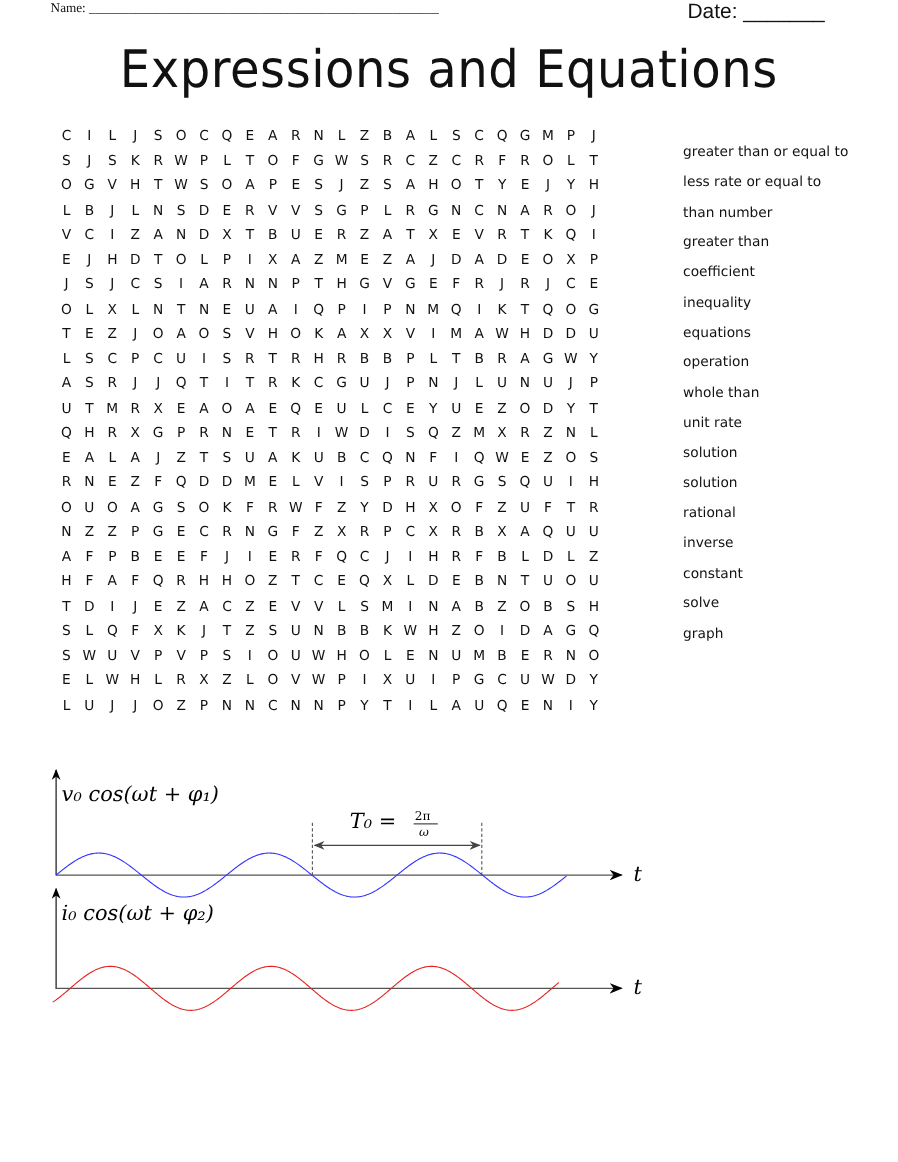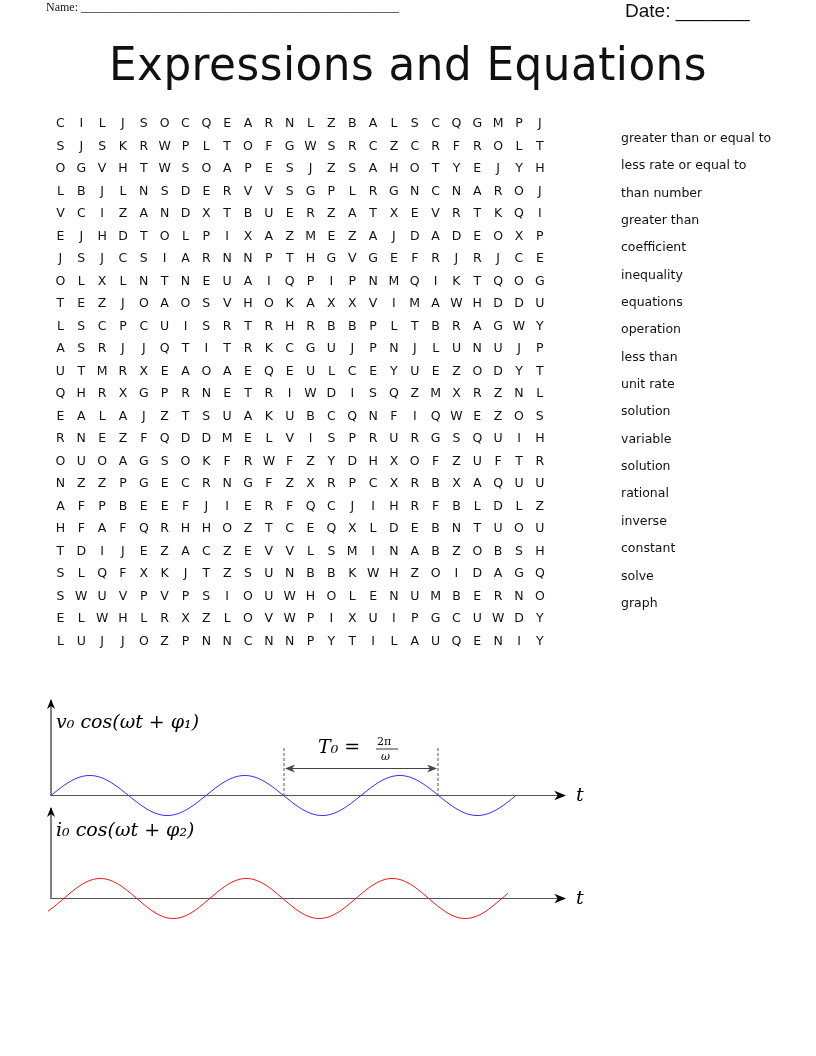--- a/index.html
+++ b/index.html
@@ -49,24 +49,23 @@
   </div>
 <div class="words" id="words">
     <div class="word">greater than or equal to</div>
     <div class="word">less rate or equal to</div>
     <div class="word">than number</div>
     <div class="word">greater than</div>
     <div class="word">coefficient</div>
     <div class="word">inequality</div>
     <div class="word">equations</div>
     <div class="word">operation</div>
-    <div class="word">less than</div>
+    <div class="word">whole than</div>
     <div class="word">unit rate</div>
     <div class="word">solution</div>
-    <div class="word">variable</div>
     <div class="word">solution</div>
     <div class="word">rational</div>
     <div class="word">inverse</div>
     <div class="word">constant</div>
     <div class="word">solve</div>
     <div class="word">graph</div>
   </div>
 
 <svg class="diag" width="816" height="260" viewBox="0 680 816 260">
   <defs>

